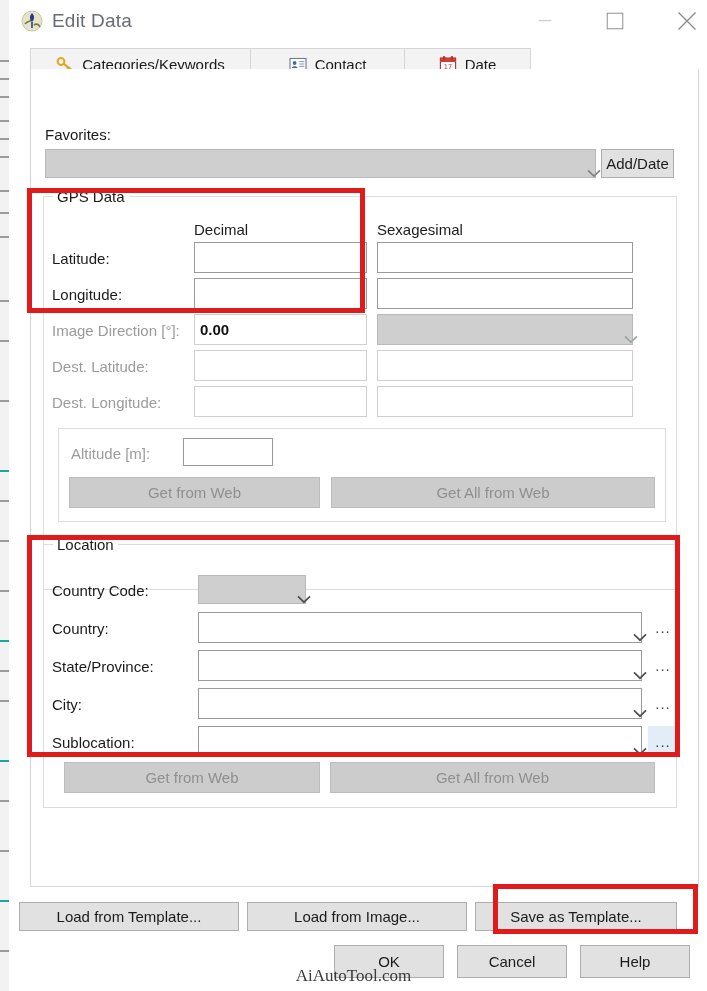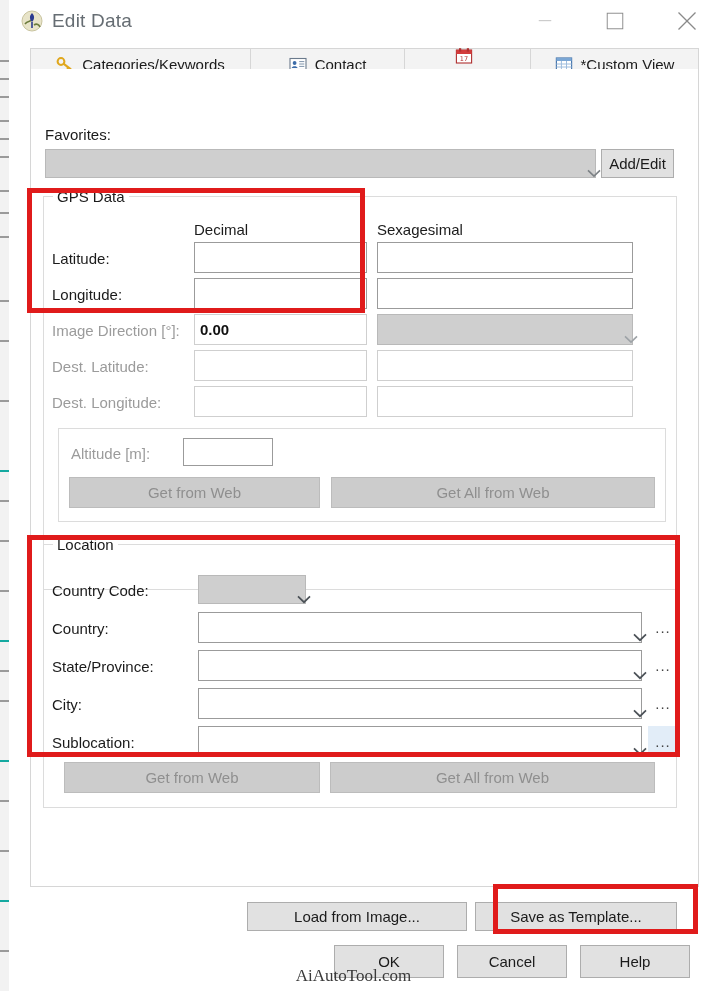--- a/index.html
+++ b/index.html
@@ -69,21 +69,21 @@
   }
   .tab.selected { background: #ffffff; border-bottom-color: #ffffff; }
   .tab .tab-ico { width: 18px; height: 18px; margin-right: 8px; flex: none; position: relative; }
   .tab .tab-lbl { white-space: nowrap; }
 
   .tab-row1 { top: 6px; }
   .tab-row2 { top: 37px; }
 
   .t-cat  { left: 21px;  width: 221px; }
   .t-con  { left: 241px; width: 155px; }
-  .t-dat  { left: 395px; width: 127px; flex-direction: column; }
+  .t-dat  { left: 395px; width: 127px; }
   .t-cus  { left: 521px; width: 169px; }
   .t-loc  { left: 21px;  width: 305px; }
   .t-src  { left: 325px; width: 365px; }
 
   .tabline {
     position: absolute; left: 21px; top: 68px; width: 669px; height: 1px; background: #d6d6d6;
   }
 
   
   .content {
@@ -259,33 +259,20 @@
             <rect x="1.4" y="3" width="15.2" height="13" fill="#ffffff" stroke="#b03030" stroke-width="1.1"></rect>
             <rect x="1.4" y="3" width="15.2" height="4" fill="#d33c3c"></rect>
             <rect x="4" y="1.2" width="2.2" height="3.4" fill="#b03030"></rect>
             <rect x="11.8" y="1.2" width="2.2" height="3.4" fill="#b03030"></rect>
             <text x="9" y="14" font-size="6.5" fill="#b03030" text-anchor="middle" font-family="DejaVu Sans, sans-serif">17</text>
           </svg>
         </span>
         <span class="tab-lbl">Date</span>
       </div>
 
-      <div class="tab tab-row1 t-cus">
-        <span class="tab-ico">
-          <svg width="18" height="18" viewBox="0 0 18 18">
-            <rect x="1.4" y="3" width="15.2" height="12" fill="#ffffff" stroke="#4a78ad" stroke-width="1.2"></rect>
-            <rect x="1.4" y="3" width="15.2" height="3" fill="#7aa6d4"></rect>
-            <line x1="1.4" y1="9" x2="16.6" y2="9" stroke="#9dbcdd" stroke-width="1"></line>
-            <line x1="1.4" y1="12" x2="16.6" y2="12" stroke="#9dbcdd" stroke-width="1"></line>
-            <line x1="6.4" y1="6" x2="6.4" y2="15" stroke="#9dbcdd" stroke-width="1"></line>
-            <line x1="11.5" y1="6" x2="11.5" y2="15" stroke="#9dbcdd" stroke-width="1"></line>
-          </svg>
-        </span>
-        <span class="tab-lbl">*Custom View</span>
-      </div>
 
       <div class="tab tab-row2 t-loc selected">
         <span class="tab-ico">
           <svg width="20" height="20" viewBox="0 0 20 20">
             <circle cx="10" cy="10" r="8" fill="#54b84f" stroke="#2f7d2c" stroke-width="1"></circle>
             <ellipse cx="10" cy="10" rx="3.6" ry="8" fill="none" stroke="#2f7d2c" stroke-width=".9"></ellipse>
             <line x1="2" y1="10" x2="18" y2="10" stroke="#2f7d2c" stroke-width=".9"></line>
             <path d="M4 6 C7 4.2, 12 5, 16 6.6" fill="none" stroke="#a9e0a2" stroke-width="1"></path>
           </svg>
         </span>
@@ -311,21 +298,21 @@
       <div class="lbl" style="left:14px; top:57px;">Favorites:</div>
       <div class="cb disabled" style="left:14px; top:80px; width:551px; height:29px;">
         <span class="cbtext"></span>
         <span class="arrow">
           <svg width="14" height="9" viewBox="0 0 14 9">
               <path d="M1 1.4 L7 7.2 L13 1.4" fill="none" stroke="#7d8286" stroke-width="1.6"></path>
             </svg>
         </span>
       </div>
       <div class="pb" style="left:570px; top:80px; width:73px; height:29px;">
-        <span>Add/Edit</span>
+        <span>Add/Date</span>
       </div>
 
       <div class="gbox" style="left:12px; top:127px; width:634px; height:394px;"></div>
       <div class="lbl grp" style="left:22px; top:119px;">GPS Data</div>
 
       <div class="lbl" style="left:163px; top:152px;">Decimal</div>
       <div class="lbl" style="left:346px; top:152px;">Sexagesimal</div>
 
       <div class="lbl" style="left:21px; top:181px;">Latitude:</div>
       <input class="tf" style="left: 163px; top: 173px; width: 173px; height: 31px;" value="">
@@ -431,20 +418,23 @@
 
       <div class="pb disabled" style="left:33px; top:693px; width:256px; height:31px;">
         <span>Get from Web</span>
       </div>
       <div class="pb disabled" style="left:299px; top:693px; width:325px; height:31px;">
         <span>Get All from Web</span>
       </div>
 
     </div>
 
+    <div class="pb" style="left:10px; top:902px; width:220px; height:29px;">
+      <span>Load from Template...</span>
+    </div>
     <div class="pb" style="left:238px; top:902px; width:220px; height:29px;">
       <span>Load from Image...</span>
     </div>
     <div class="pb" style="left:466px; top:902px; width:202px; height:29px;">
       <span>Save as Template...</span>
     </div>
 
     <div class="pb" style="left:325px; top:945px; width:110px; height:33px;">
       <span>OK</span>
     </div>

